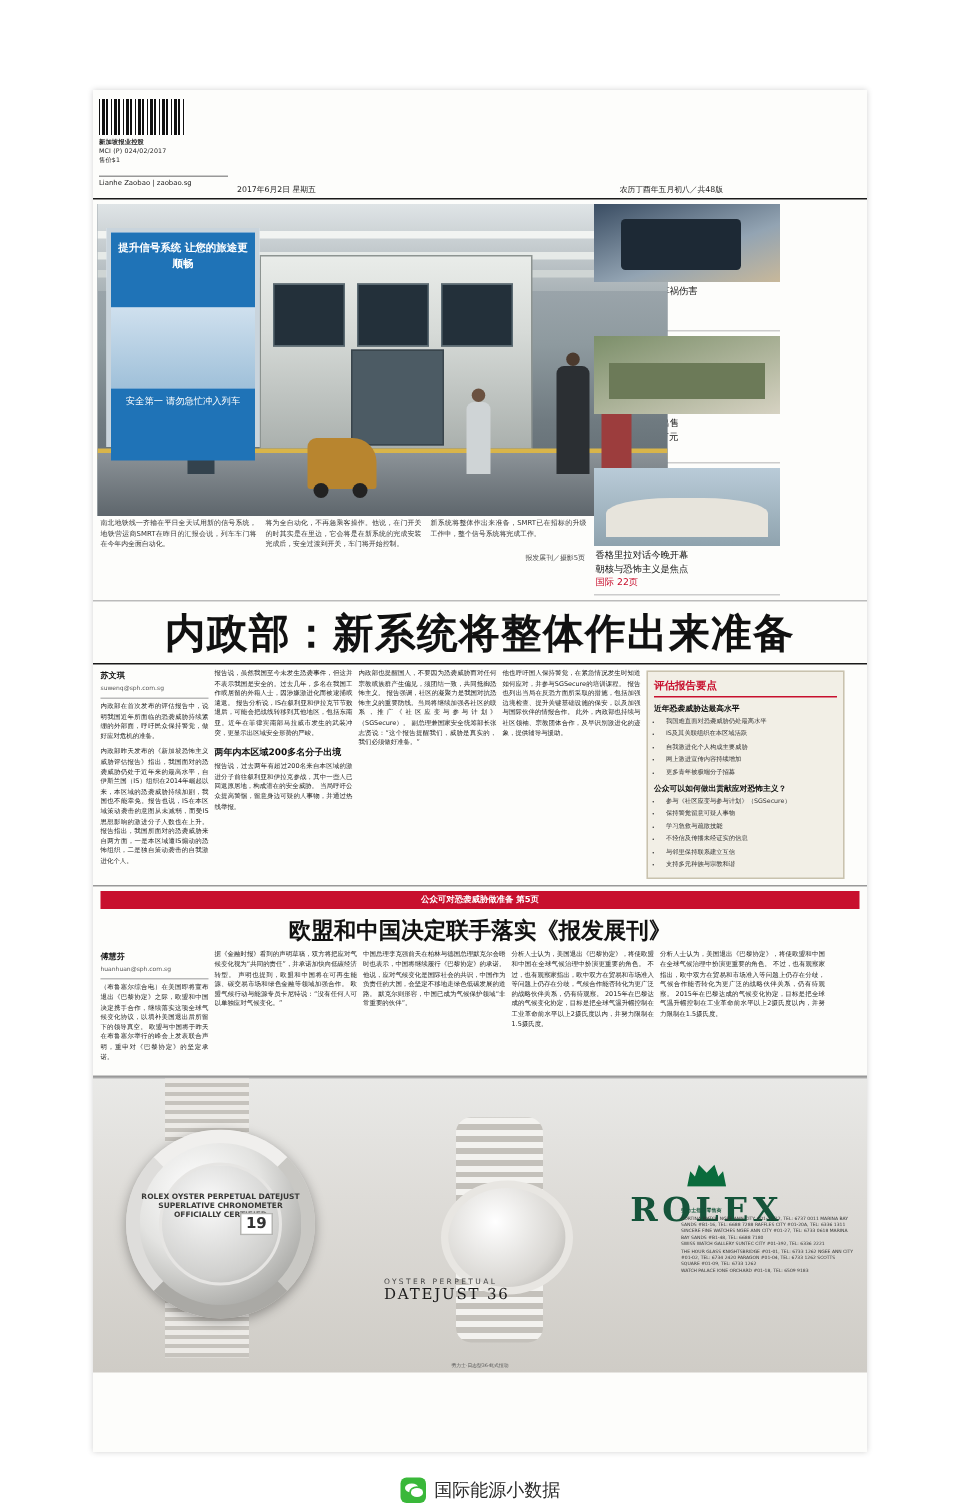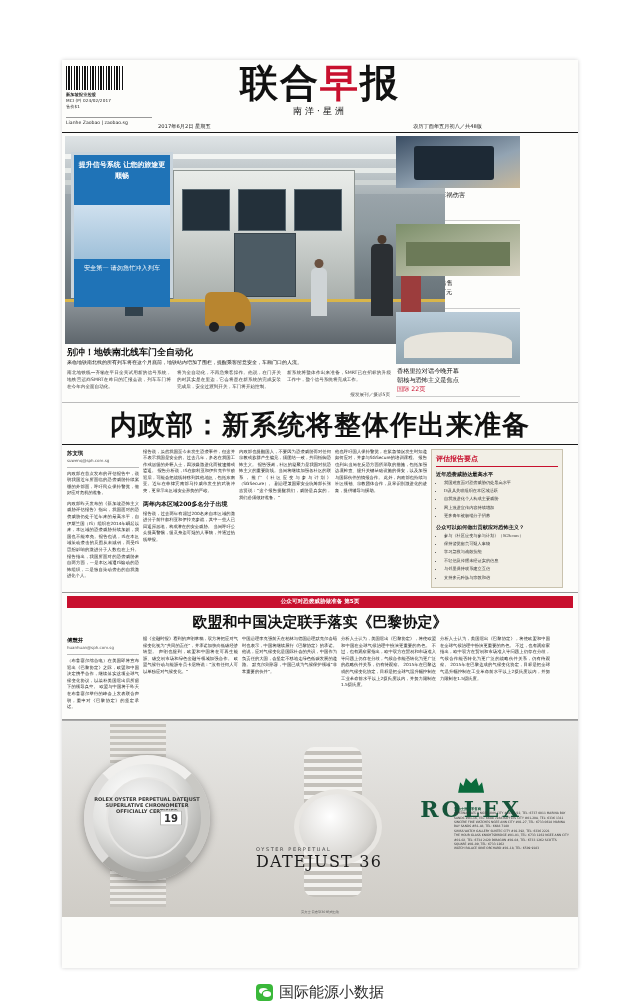--- a/index.html
+++ b/index.html
@@ -252,21 +252,20 @@
   .col-1 { width: 72px; }
   .col-2 { width: 92px; }
   .col-3 { width: 92px; }
   .col-4 { width: 92px; }
   .sidebox {
     width: 132px;
     background: #f2efe6;
     border: 1px solid #c9c2ae;
     padding: 4px;
     box-sizing: border-box;
-    font-family: Liberation Serif, serif;
   }
   .sidebox h4 {
     margin: 0 0 4px 0;
     font-size: 7px;
     color: #c8102e;
     border-bottom: 1px solid #c8102e;
     padding-bottom: 2px;
   }
   .sidebox h5 {
     margin: 4px 0 2px 0;
@@ -365,21 +364,21 @@
     font-family: "DejaVu Serif","Liberation Serif", serif;
     font-size: 22px; letter-spacing: 3px; font-weight: bold; color: #15543a;
   }
   .ad .model {
     position: absolute; left: 194px; bottom: 46px;
     text-align: left;
   }
   .ad .model .small { font-size: 5px; letter-spacing: 1.6px; color: #444; }
   .ad .model .big {
     font-family: "DejaVu Serif","Liberation Serif", serif;
-    font-size: 16px; letter-spacing: 1.2px; color: #1a1a1a;
+    font-size: 10px; letter-spacing: 1.2px; color: #1a1a1a;
   }
   .ad .dealers {
     position: absolute; right: 8px; top: 86px; width: 116px;
     font-size: 3px; line-height: 4.4px; color: #333;
   }
   .ad .dealers b { font-size: 3.4px; color:#15543a;}
   .ad .adfoot {
     position:absolute; left:0; right:0; bottom: 3px; text-align:center;
     font-size: 3.2px; color: #555;
   }
@@ -395,41 +394,37 @@
   }
   .wechat-icon:before {
     content: ""; position: absolute; left: 3px; top: 4px;
     width: 9px; height: 6px; border-radius: 50%; background: #fff;
   }
   .wechat-icon:after {
     content: ""; position: absolute; left: 7px; top: 7px;
     width: 8px; height: 5.5px; border-radius: 50%; background: #fff;
     box-shadow: 0 0 0 1.2px #3ab83a;
   }
-  .footer-text { font-size: 15px; color: #2b2b2b; }
+  .footer-text { font-size: 12px; color: #2b2b2b; }
 </style>
 </head>
 <body>
 
 <div class="page">
   <div class="paper">
 
     <div class="masthead">
       <div class="mast-left">
         <div class="barcode"></div>
         <div class="tiny b">新加坡报业控股</div>
         <div class="tiny">MCI (P) 024/02/2017</div>
         <div class="tiny">售价$1</div>
         <div class="site">Lianhe Zaobao | zaobao.sg</div>
       </div>
 
-      <div class="mast-logo">
-        <div class="zh">联合<span class="red">早</span>报</div>
-        <div class="sub">南洋·星洲</div>
-      </div>
 
       <div class="mast-dateline">
         <span>2017年6月2日  星期五</span>
         <span>农历丁酉年五月初八／共48版</span>
       </div>
     </div>
 
     <div class="topzone">
 
       <div class="topzone-main">
@@ -460,24 +455,20 @@
             <div class="poster">
               <div class="p-top">提升信号系统
 让您的旅途更顺畅</div>
               <div class="p-mid"></div>
               <div class="p-bot">安全第一
 请勿急忙冲入列车</div>
             </div>
           </div>
         </div>
 
-        <div class="cap-main">
-          <div class="hl">别冲！地铁南北线车门全自动化</div>
-          <div style="font-size:5px;line-height:7.5px;margin-top:2px;">来临地铁南北线的所有列车将在这个月底前，地铁站内增加了围栏，提醒乘客留意安全，车厢门口的人流。</div>
-        </div>
         <div class="cap-cols">
           <div class="c">南北地铁线一齐输在平日全天试用新的信号系统，地铁营运商SMRT在昨日的汇报会说，列车车门将在今年内全面自动化。</div>
           <div class="c">将为全自动化，不再急乘客操作。他说，在门开关的时其实是在里边，它会将是在新系统的完成安装完成后，安全过渡到开关，车门将开始控制。</div>
           <div class="c">新系统将整体作出来准备，SMRT已在招标的升级工作中，整个信号系统将完成工作。</div>
         </div>
         <div class="cap-credit">报发展刊／摄影5页</div>
       </div>
 
       <div class="topzone-side">
         <div class="side-item">
@@ -562,21 +553,21 @@
           <li>学习急救与疏散技能</li>
           <li>不轻信及传播未经证实的信息</li>
           <li>与邻里保持联系建立互信</li>
           <li>支持多元种族与宗教和谐</li>
         </ul>
       </div>
     </div>
 
     <div class="redbar">公众可对恐袭威胁做准备 第5页</div>
 
-    <div class="sub-headline">欧盟和中国决定联手落实《巴黎协定》</div>
+    <div class="sub-headline">欧盟和中国决定联手落实《报发展刊》</div>
     <div class="body-zone2">
       <div class="b2col first">
         <div class="byline">
           <span>傅慧芬</span>
           <span class="mail">huanhuan@sph.com.sg</span>
         </div>
         <p>（布鲁塞尔综合电）在美国即将宣布退出《巴黎协定》之际，欧盟和中国决定携手合作，继续落实这项全球气候变化协议，以填补美国退出后所留下的领导真空。
 
 欧盟与中国将于昨天在布鲁塞尔举行的峰会上发表联合声明，重申对《巴黎协定》的坚定承诺。</p>
       </div>

